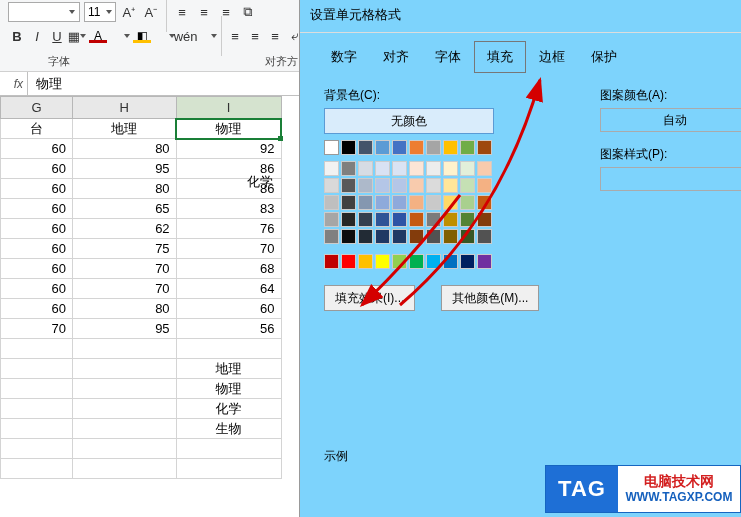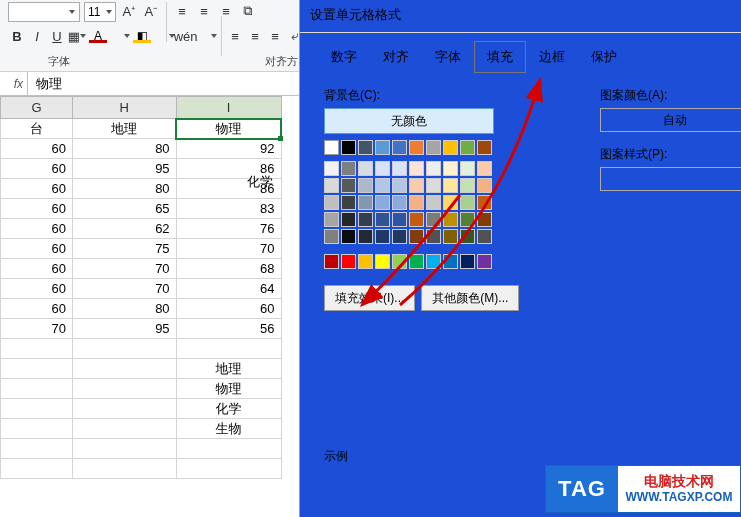--- a/index.html
+++ b/index.html
@@ -16,21 +16,21 @@
   
   .ribbon {
     position: absolute;
     left: 0; top: 0;
     width: 312px;
     height: 72px;
     background: #f5f6f7;
     border-bottom: 1px solid #d0d0d0;
   }
   .ribbon-row1 {
-    display: flex; align-items: flex-start; gap: 4px;
+    display: flex; align-items: center; gap: 4px;
     padding: 2px 8px;
     height: 24px;
   }
   .font-name {
     width: 72px; height: 20px;
     background: #fff; border: 1px solid #aaa;
     display: flex; align-items: center;
     padding: 0 4px;
   }
   .font-size {
@@ -112,21 +112,21 @@
   }
   .sel-handle{
     position:absolute; right:-3px; bottom:-3px;
     width:5px; height:5px; background:#1a7f37;
   }
 
   
   .dialog {
     position:absolute; left:299px; top:0;
     width:442px; height:517px;
-    background:#1d4ed8;
+    background:#7dd3fc;
     border-left:1px solid #999;
   }
   .dlg-title{
     padding:6px 10px 8px; font-size:13px;
     border-bottom:1px solid #ddd;
   }
   .tabs{
     display:flex; gap:0; padding:8px 18px 0;
   }
   .tab{
@@ -168,21 +168,21 @@
     gap:2px;
   }
   .btn{
     height:26px; padding:0 10px;
     background:#f0f0f0;
     border:1px solid #9a9a9a;
     font-size:12px;
     display:inline-flex; align-items:center;
     cursor:pointer;
   }
-  .btn-row{ margin-top:16px; display:flex; gap:6px;}
+  .btn-row{ margin-top:16px; display:flex; gap:26px;}
   .right-col{
     position:absolute; left:300px; top:14px;
     width:160px;
   }
   .dd-box{
     width:150px; height:24px;
     border:1px solid #aaa;
     display:flex; align-items:center; justify-content:center;
     margin-bottom:14px;
   }

